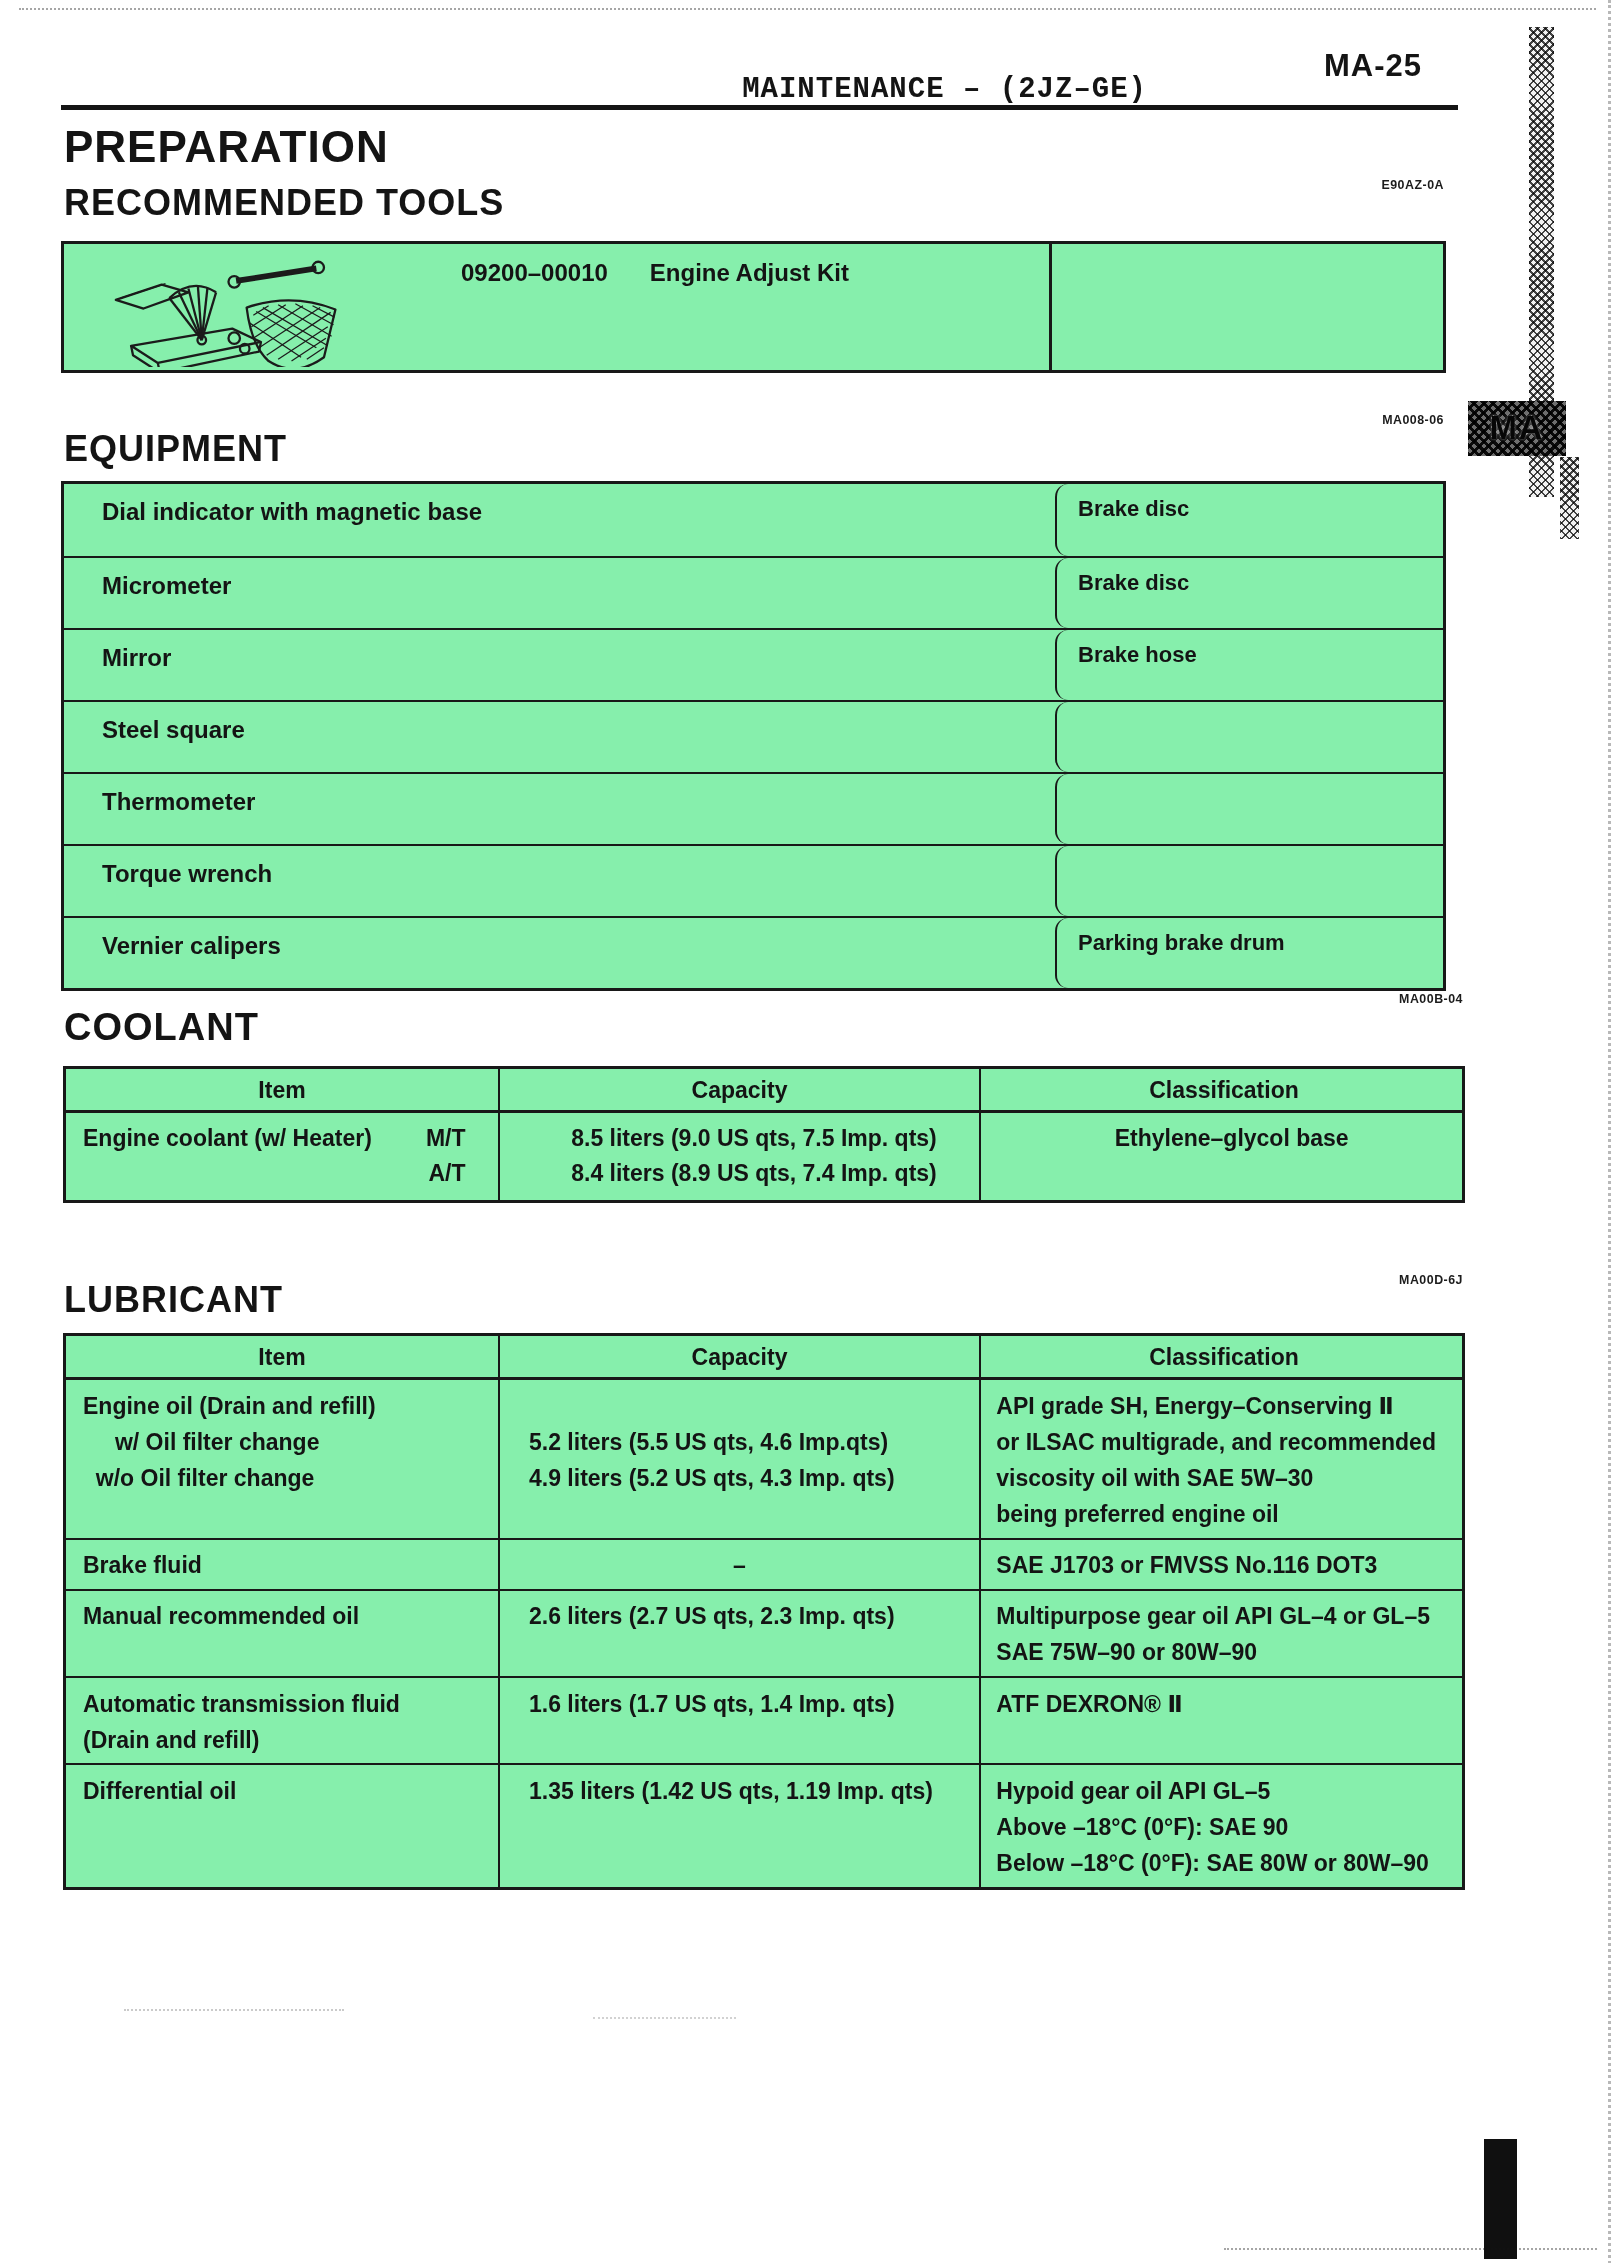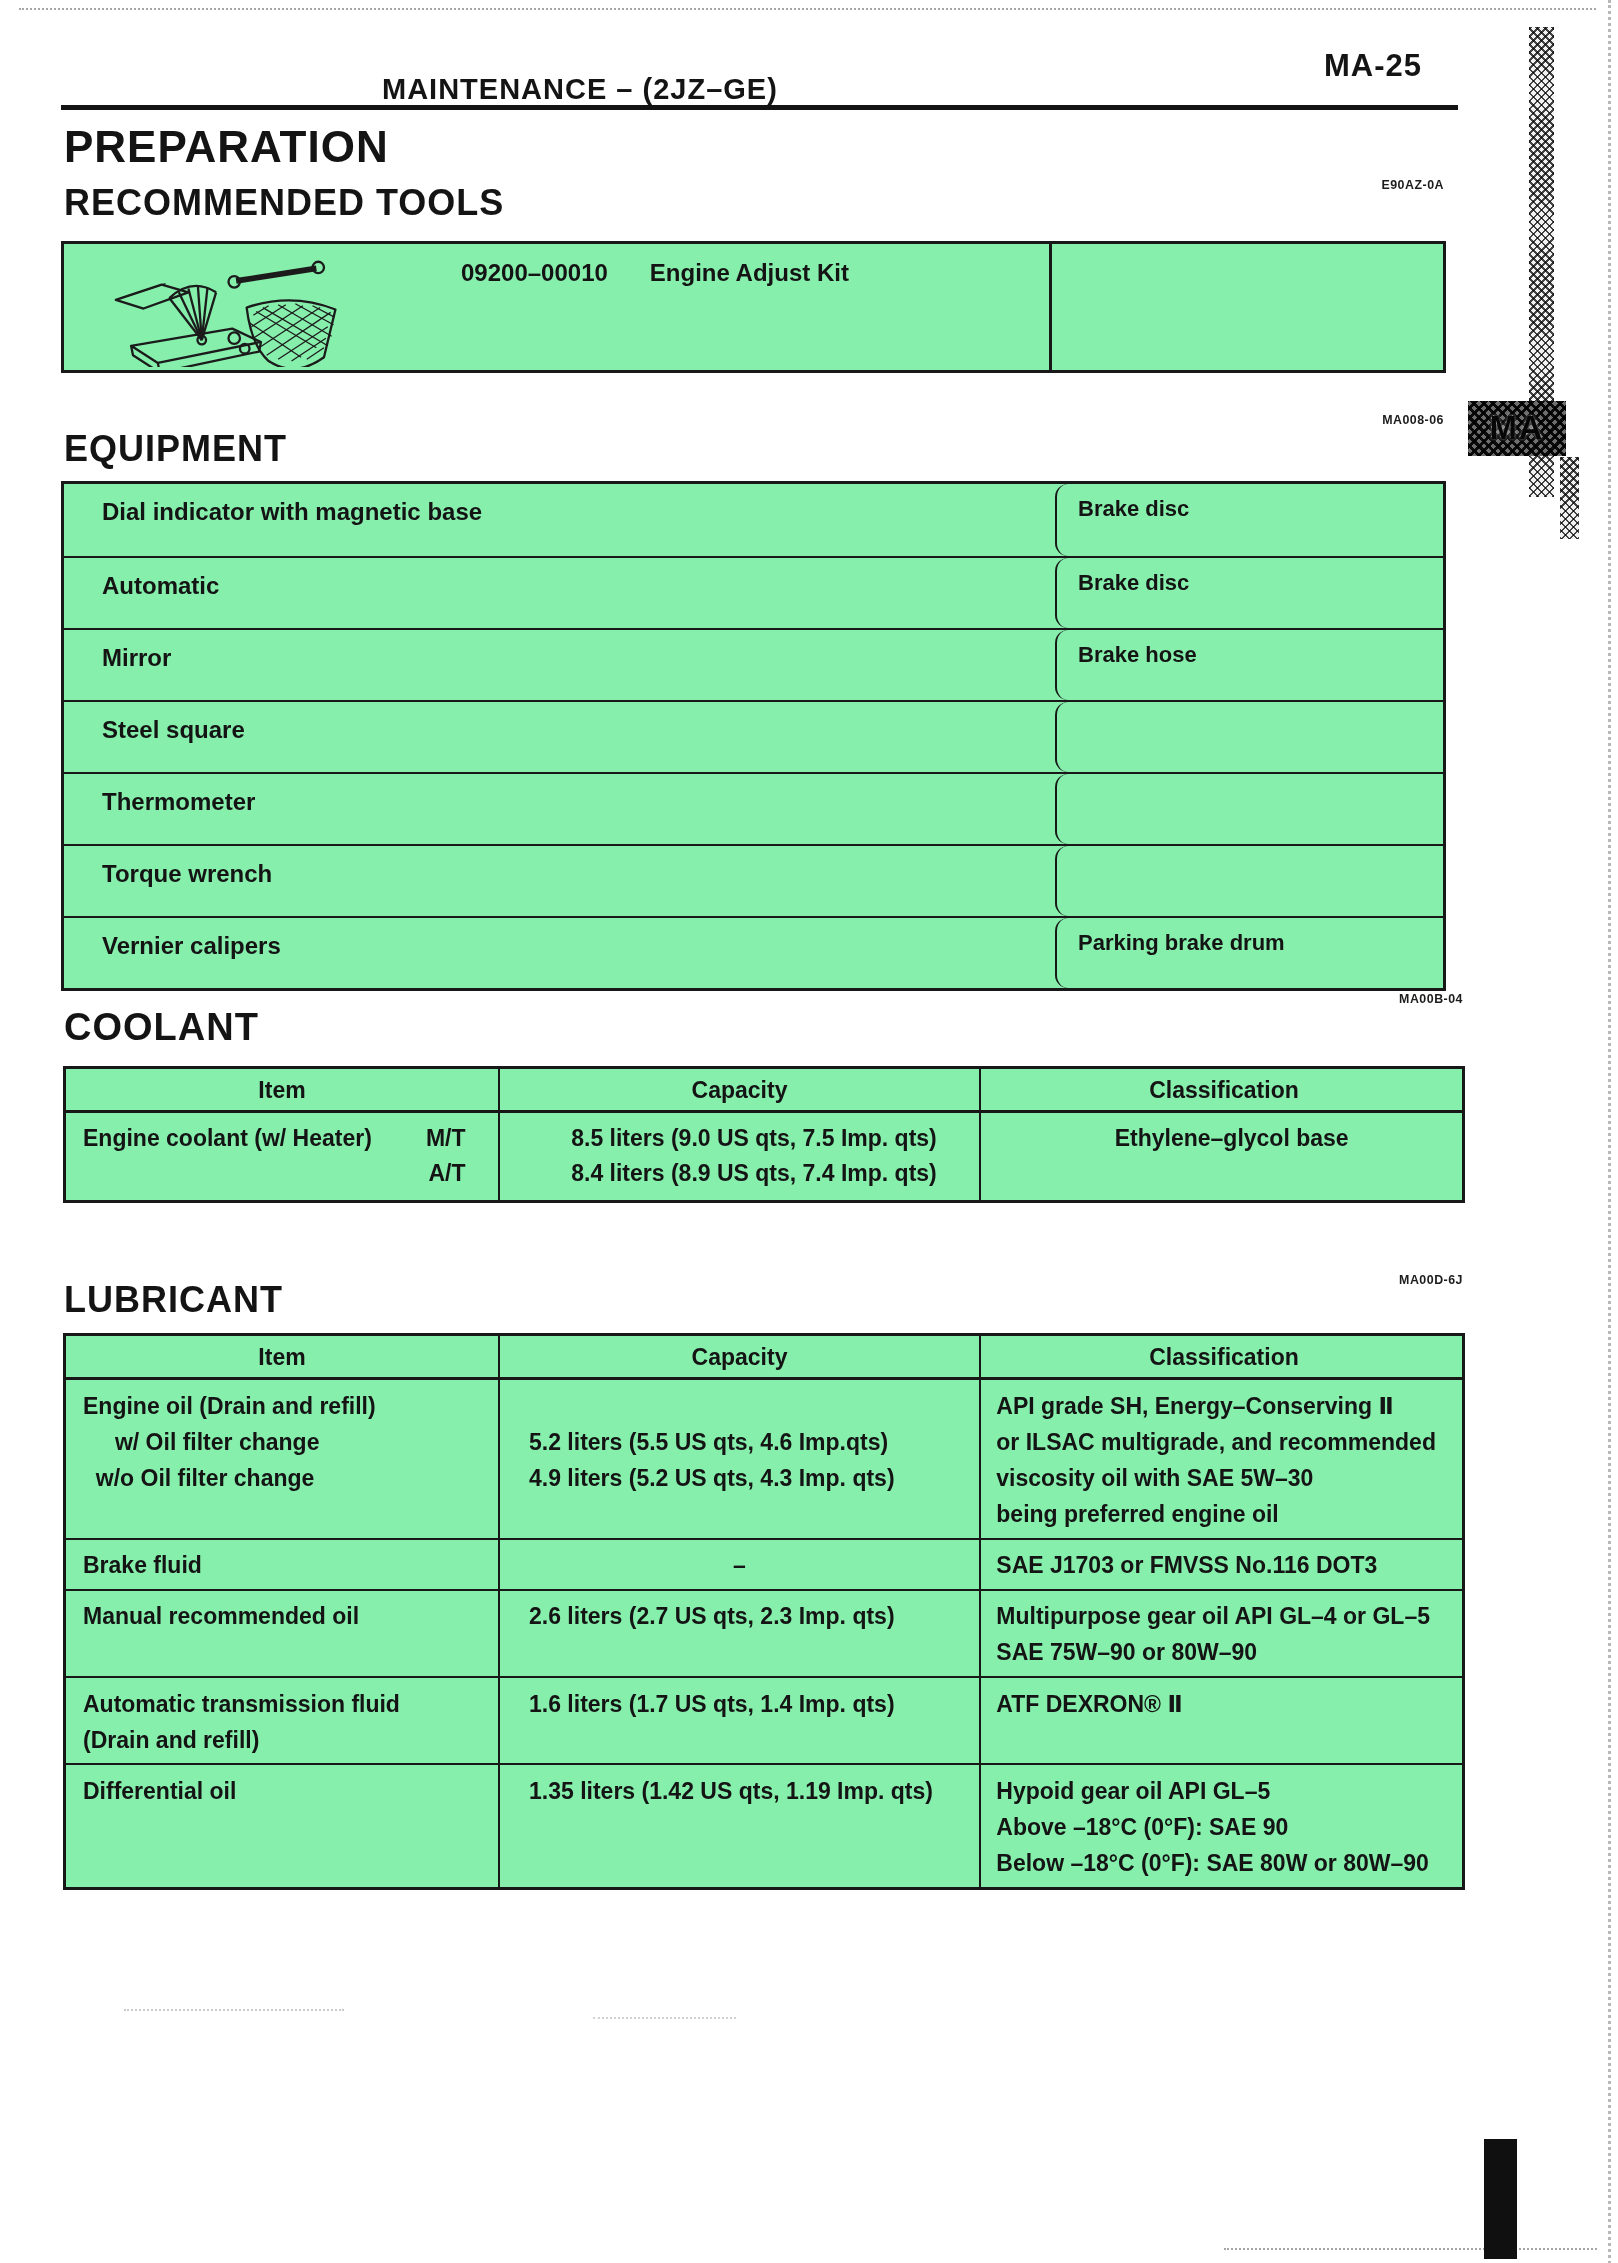--- a/index.html
+++ b/index.html
@@ -32,22 +32,22 @@
     text-shadow:0 0 3.8px rgba(255,255,255,.55);
   }
   .black-bar{position:absolute;left:1484px;top:2139px;width:32.5px;height:120px;background:#101010;}
   .smudge{
     position:absolute;left:72px;top:808px;width:59px;height:71px;
     border:1.9px dotted rgba(0,0,0,.18);border-radius:50% 60% 50% 60%;
     transform:rotate(14deg);
   }
   
   .header-title{
-    position:absolute;top:73px;left:382px;width:765px;text-align:left;
-    font-size:29px;font-weight:800;letter-spacing:1px;
+    position:absolute;top:73px;left:382px;width:765px;text-align:right;
+    font-size:29px;font-weight:800;letter-spacing:1px;font-family:Liberation Mono, monospace;
   }
   .page-number{position:absolute;left:1324px;top:48px;font-size:31px;font-weight:800;letter-spacing:1px;}
   .header-rule{position:absolute;left:61px;top:105px;width:1397px;height:4.8px;background:#141414;}
   
   .h1{position:absolute;left:64px;font-weight:800;letter-spacing:1px;}
   .prep-h{top:122px;font-size:44px;}
   .tools-h{top:182px;font-size:36px;}
   .equip-h{top:428px;font-size:36px;}
   .cool-h{top:1006px;font-size:38px;}
   .lub-h{top:1279px;font-size:36px;}
@@ -170,21 +170,21 @@
   </div>
 
   <div class="h1 equip-h">EQUIPMENT</div>
   <div class="sec-code code-equip">MA008-06</div>
   <div class="tbl equip-tbl" id="equip-body">
       <div class="eq-row">
         <div class="eq-item">Dial indicator with magnetic base</div>
         <div class="eq-use">Brake disc</div>
       </div>
       <div class="eq-row">
-        <div class="eq-item">Automatic</div>
+        <div class="eq-item">Micrometer</div>
         <div class="eq-use">Brake disc</div>
       </div>
       <div class="eq-row">
         <div class="eq-item">Mirror</div>
         <div class="eq-use">Brake hose</div>
       </div>
       <div class="eq-row">
         <div class="eq-item">Steel square</div>
         <div class="eq-use"></div>
       </div>

